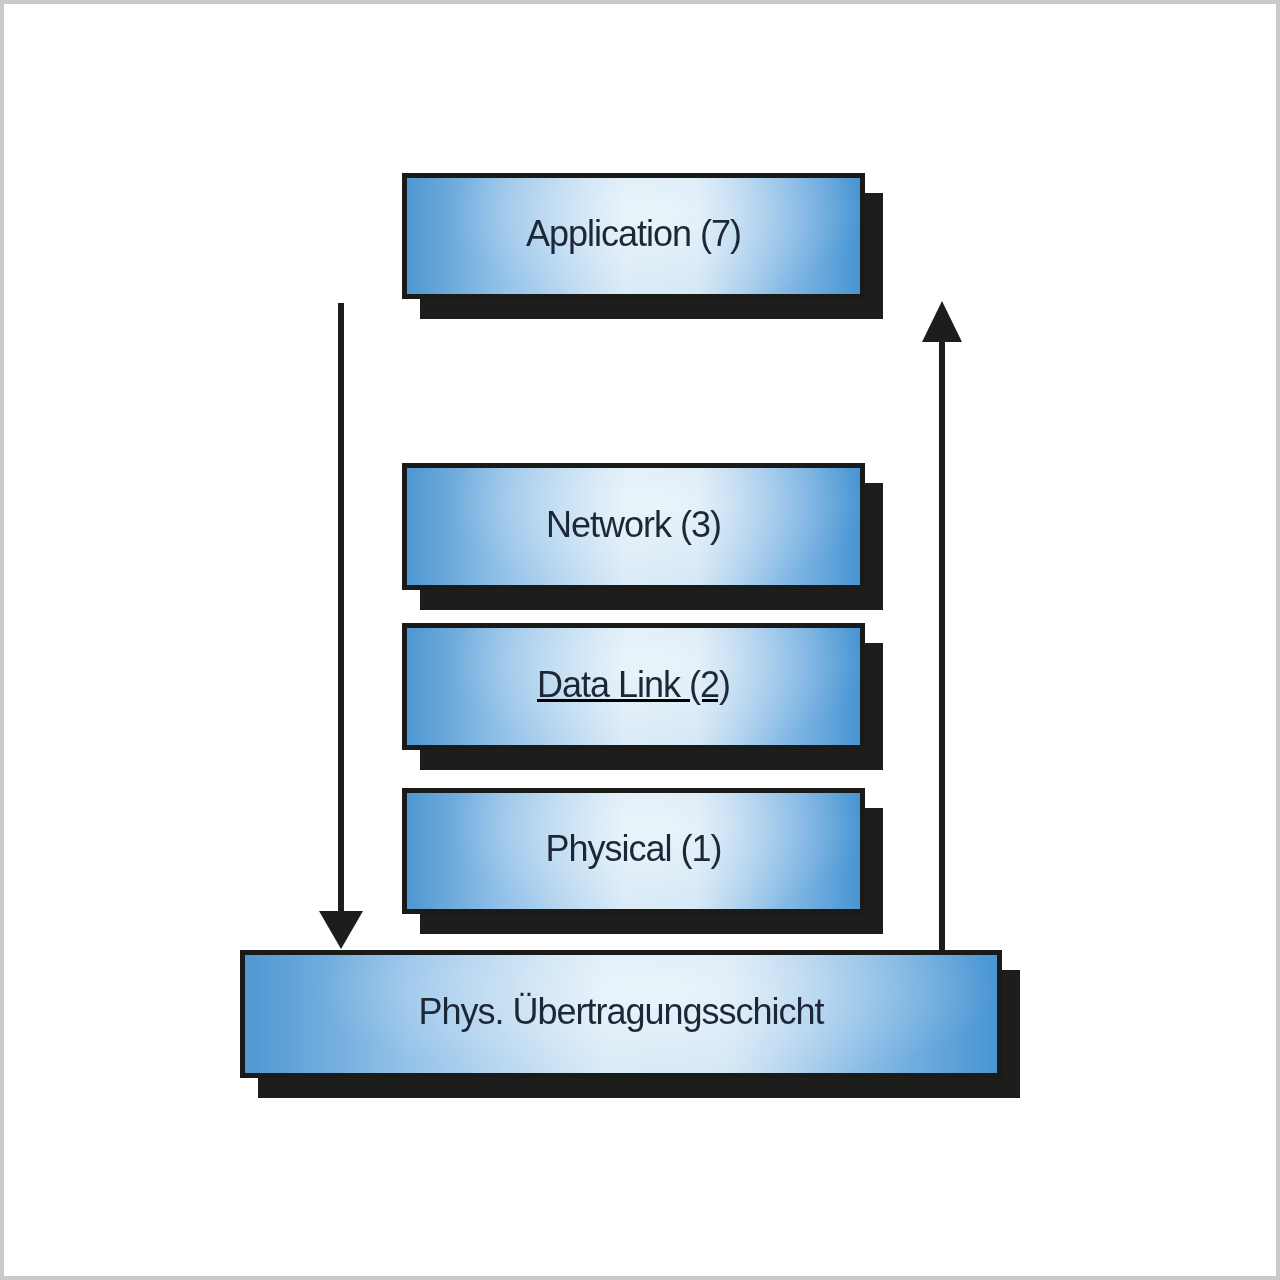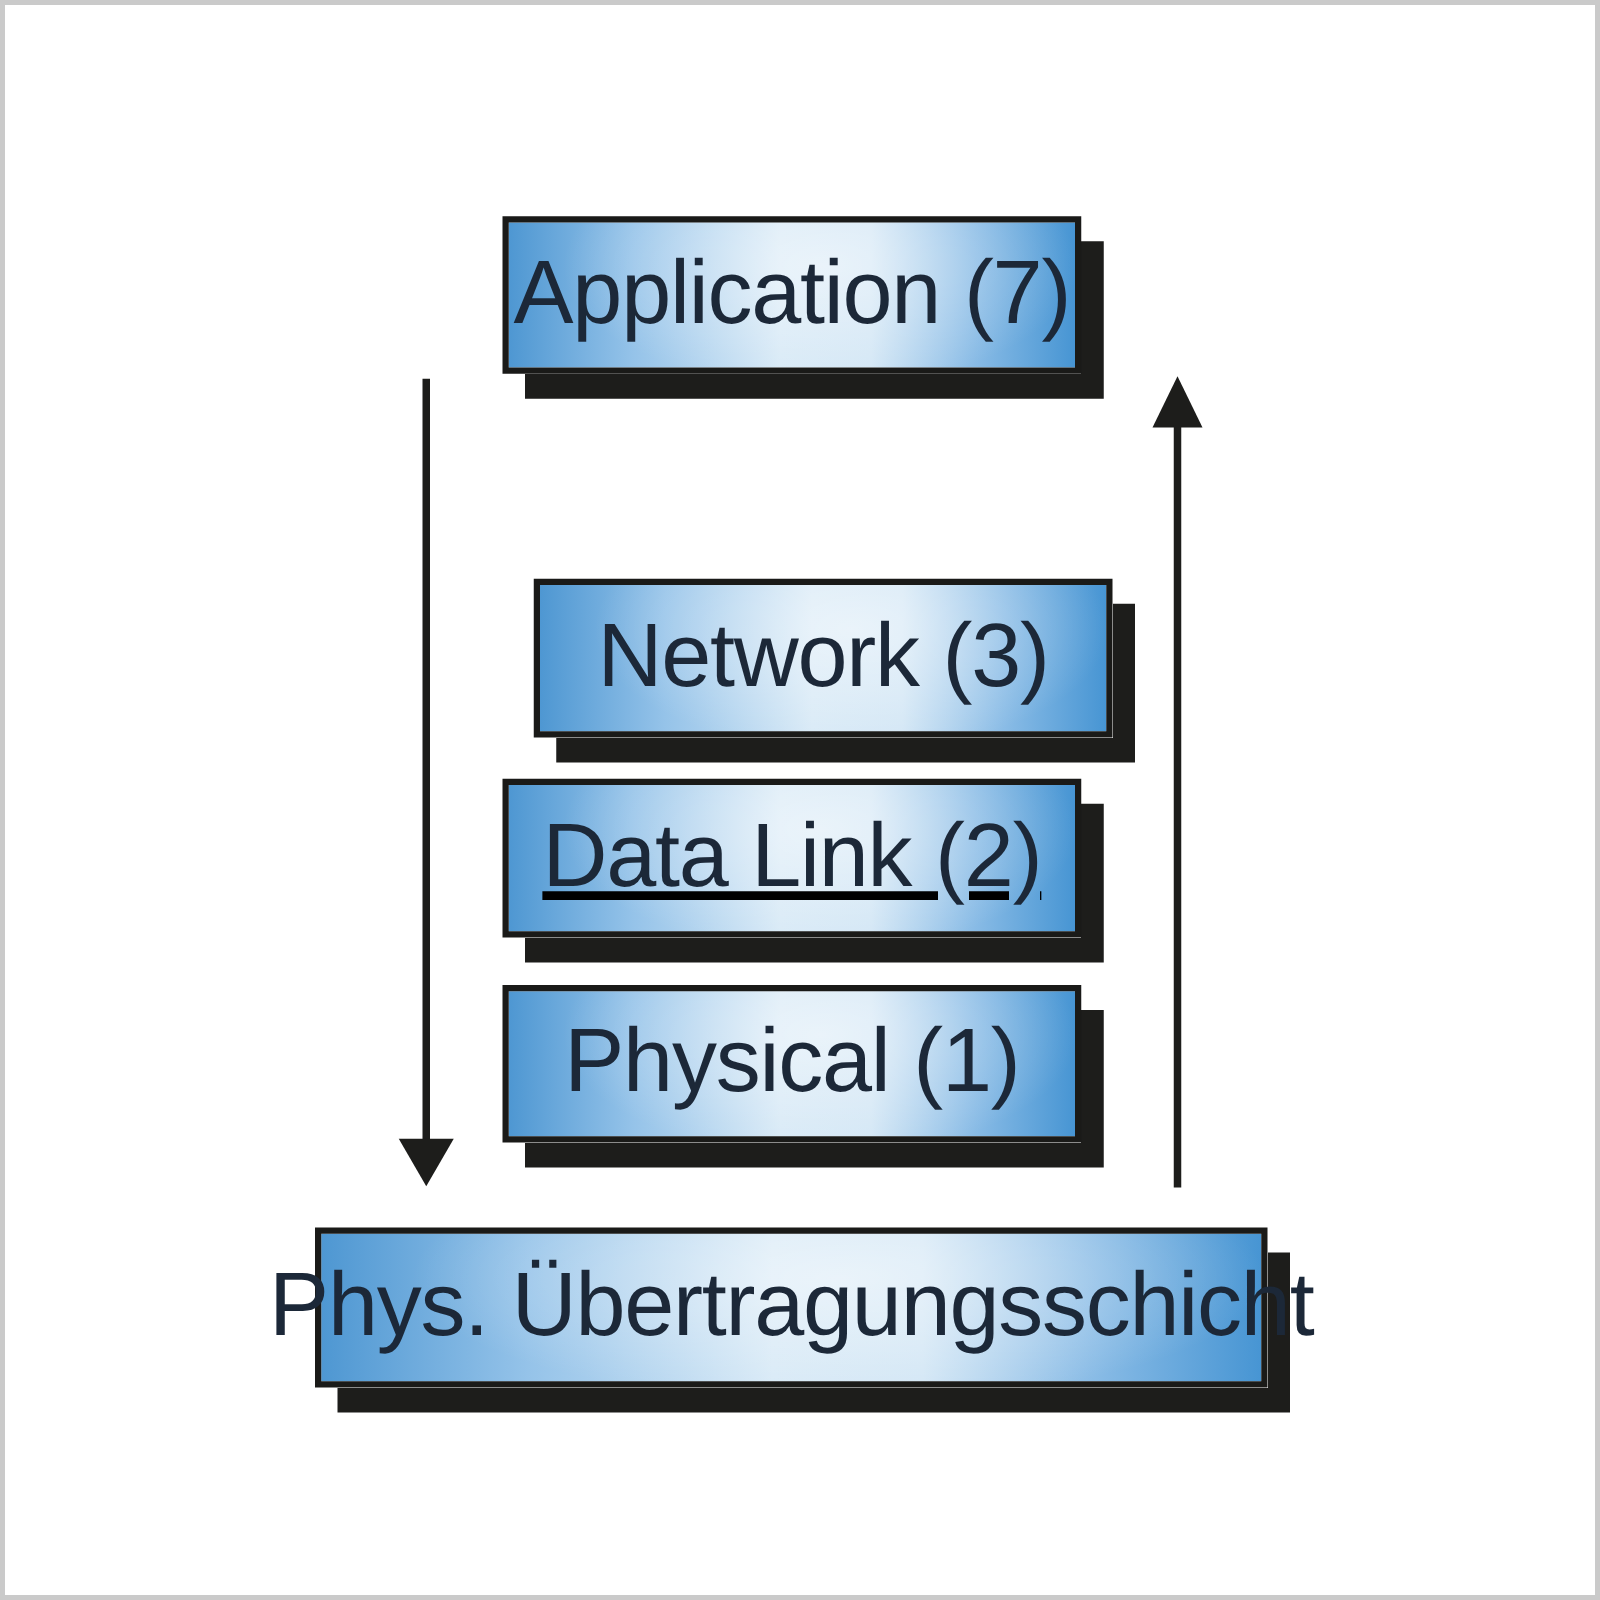--- a/index.html
+++ b/index.html
@@ -30,21 +30,21 @@
       radial-gradient(ellipse 70% 130% at 55% 30%, rgba(255,255,255,0.50) 0%, rgba(255,255,255,0.0) 65%),
       linear-gradient(90deg, #4e97d2 0%, #95c3e9 22%, #d7e9f6 48%, #d2e6f5 64%, #8abce6 82%, #4795d3 100%);
     box-shadow: 18px 20px 0 0 #1d1d1b;
     display: flex;
     align-items: center;
     justify-content: center;
     z-index: 2;
   }
   .layer-label {
     color: #1c2838;
-    font-size: 72px;
+    font-size: 36px;
     letter-spacing: -1px;
     white-space: nowrap;
     line-height: 1;
     padding-bottom: 4px;
   }
   .arrow-line {
     position: absolute;
     width: 6px;
     background: #1d1d1b;
     z-index: 1;
@@ -80,29 +80,29 @@
 
   <div>
     <div class="arrow-head up" style="left: 922px; top: 301px;"></div>
     <div class="arrow-line" style="left: 939px; top: 340px; height: 610px;"></div>
   </div>
 
   <div class="layer-box" style="left: 402px; top: 173px; width: 463px; height: 126px;">
     <span class="layer-label">Application (7)</span>
   </div>
 
-  <div class="layer-box" style="left: 402px; top: 463px; width: 463px; height: 127px; margin-left: 25px;">
+  <div class="layer-box" style="left: 402px; top: 463px; width: 463px; height: 127px;">
     <span class="layer-label">Network (3)</span>
   </div>
 
   <div class="layer-box" style="left: 402px; top: 623px; width: 463px; height: 127px; text-decoration: underline;">
     <span class="layer-label">Data Link (2)</span>
   </div>
 
   <div class="layer-box" style="left: 402px; top: 788px; width: 463px; height: 126px;">
     <span class="layer-label">Physical (1)</span>
   </div>
 
-  <div class="layer-box" style="left: 252px; top: 950px; width: 762px; height: 128px; z-index: 3; margin-top: 32px;">
+  <div class="layer-box" style="left: 240px; top: 950px; width: 762px; height: 128px; z-index: 3;">
     <span class="layer-label">Phys. Übertragungsschicht</span>
   </div>
 
 </div>
 
 </body></html>

